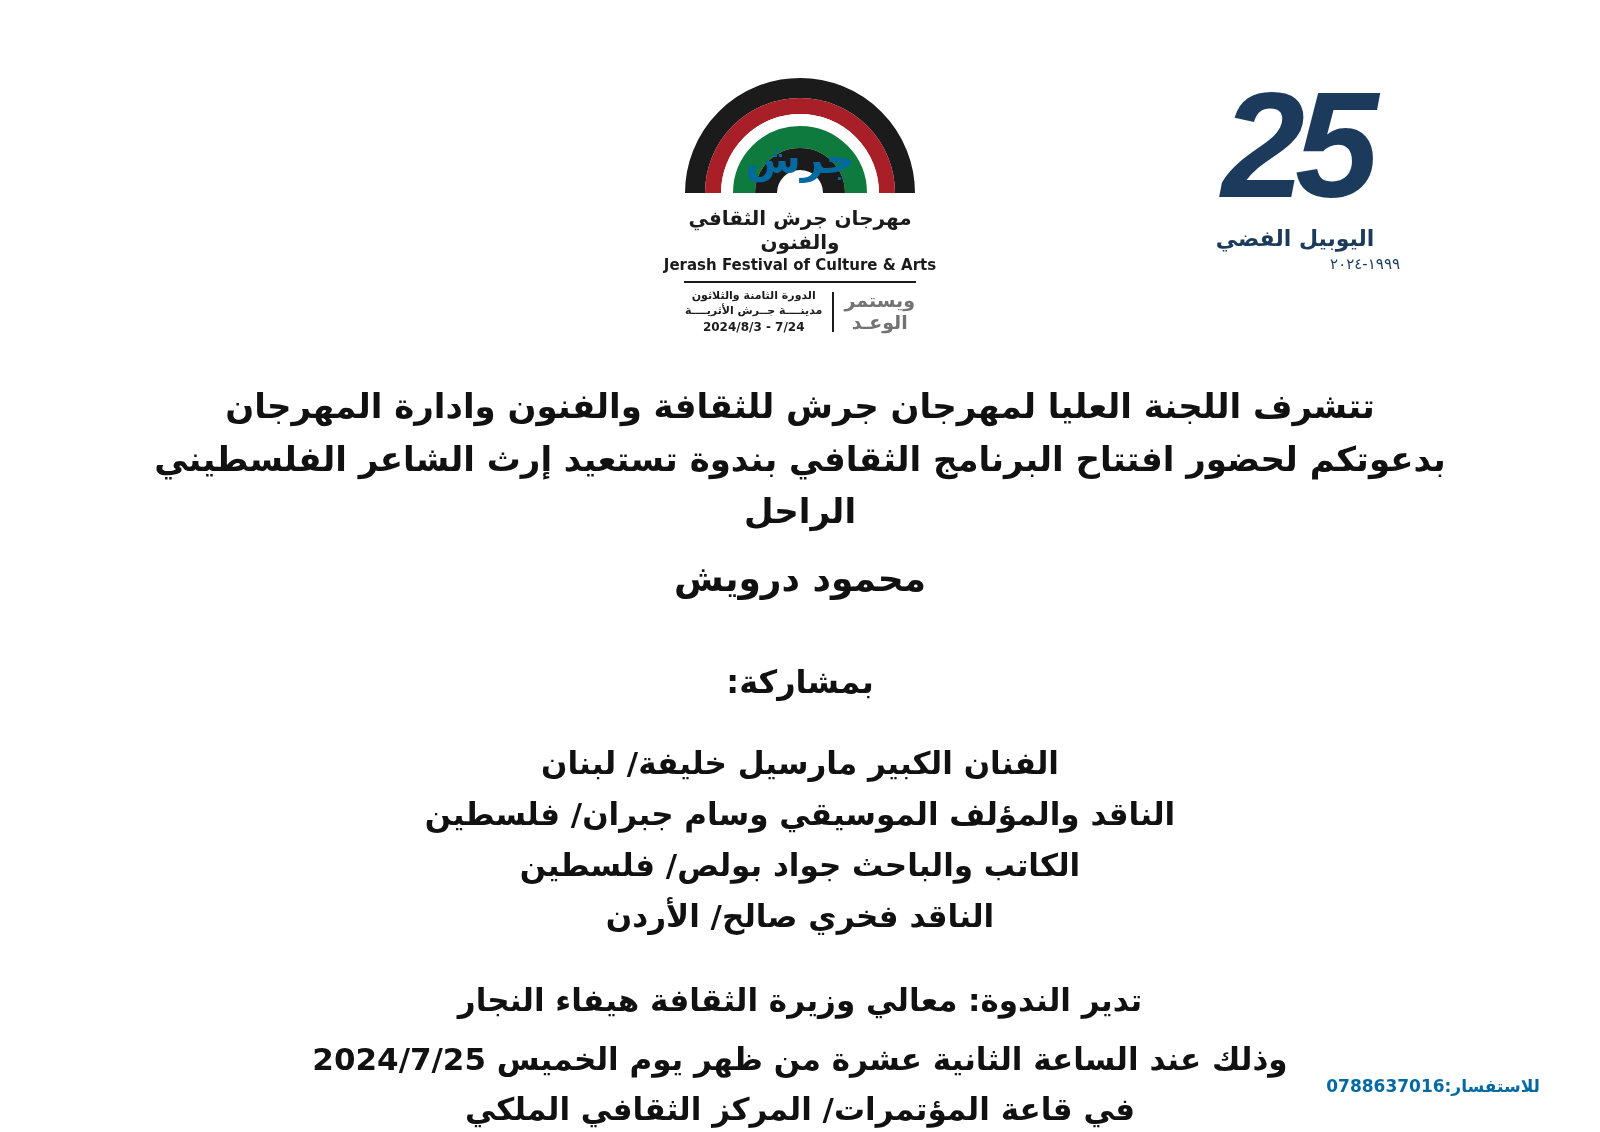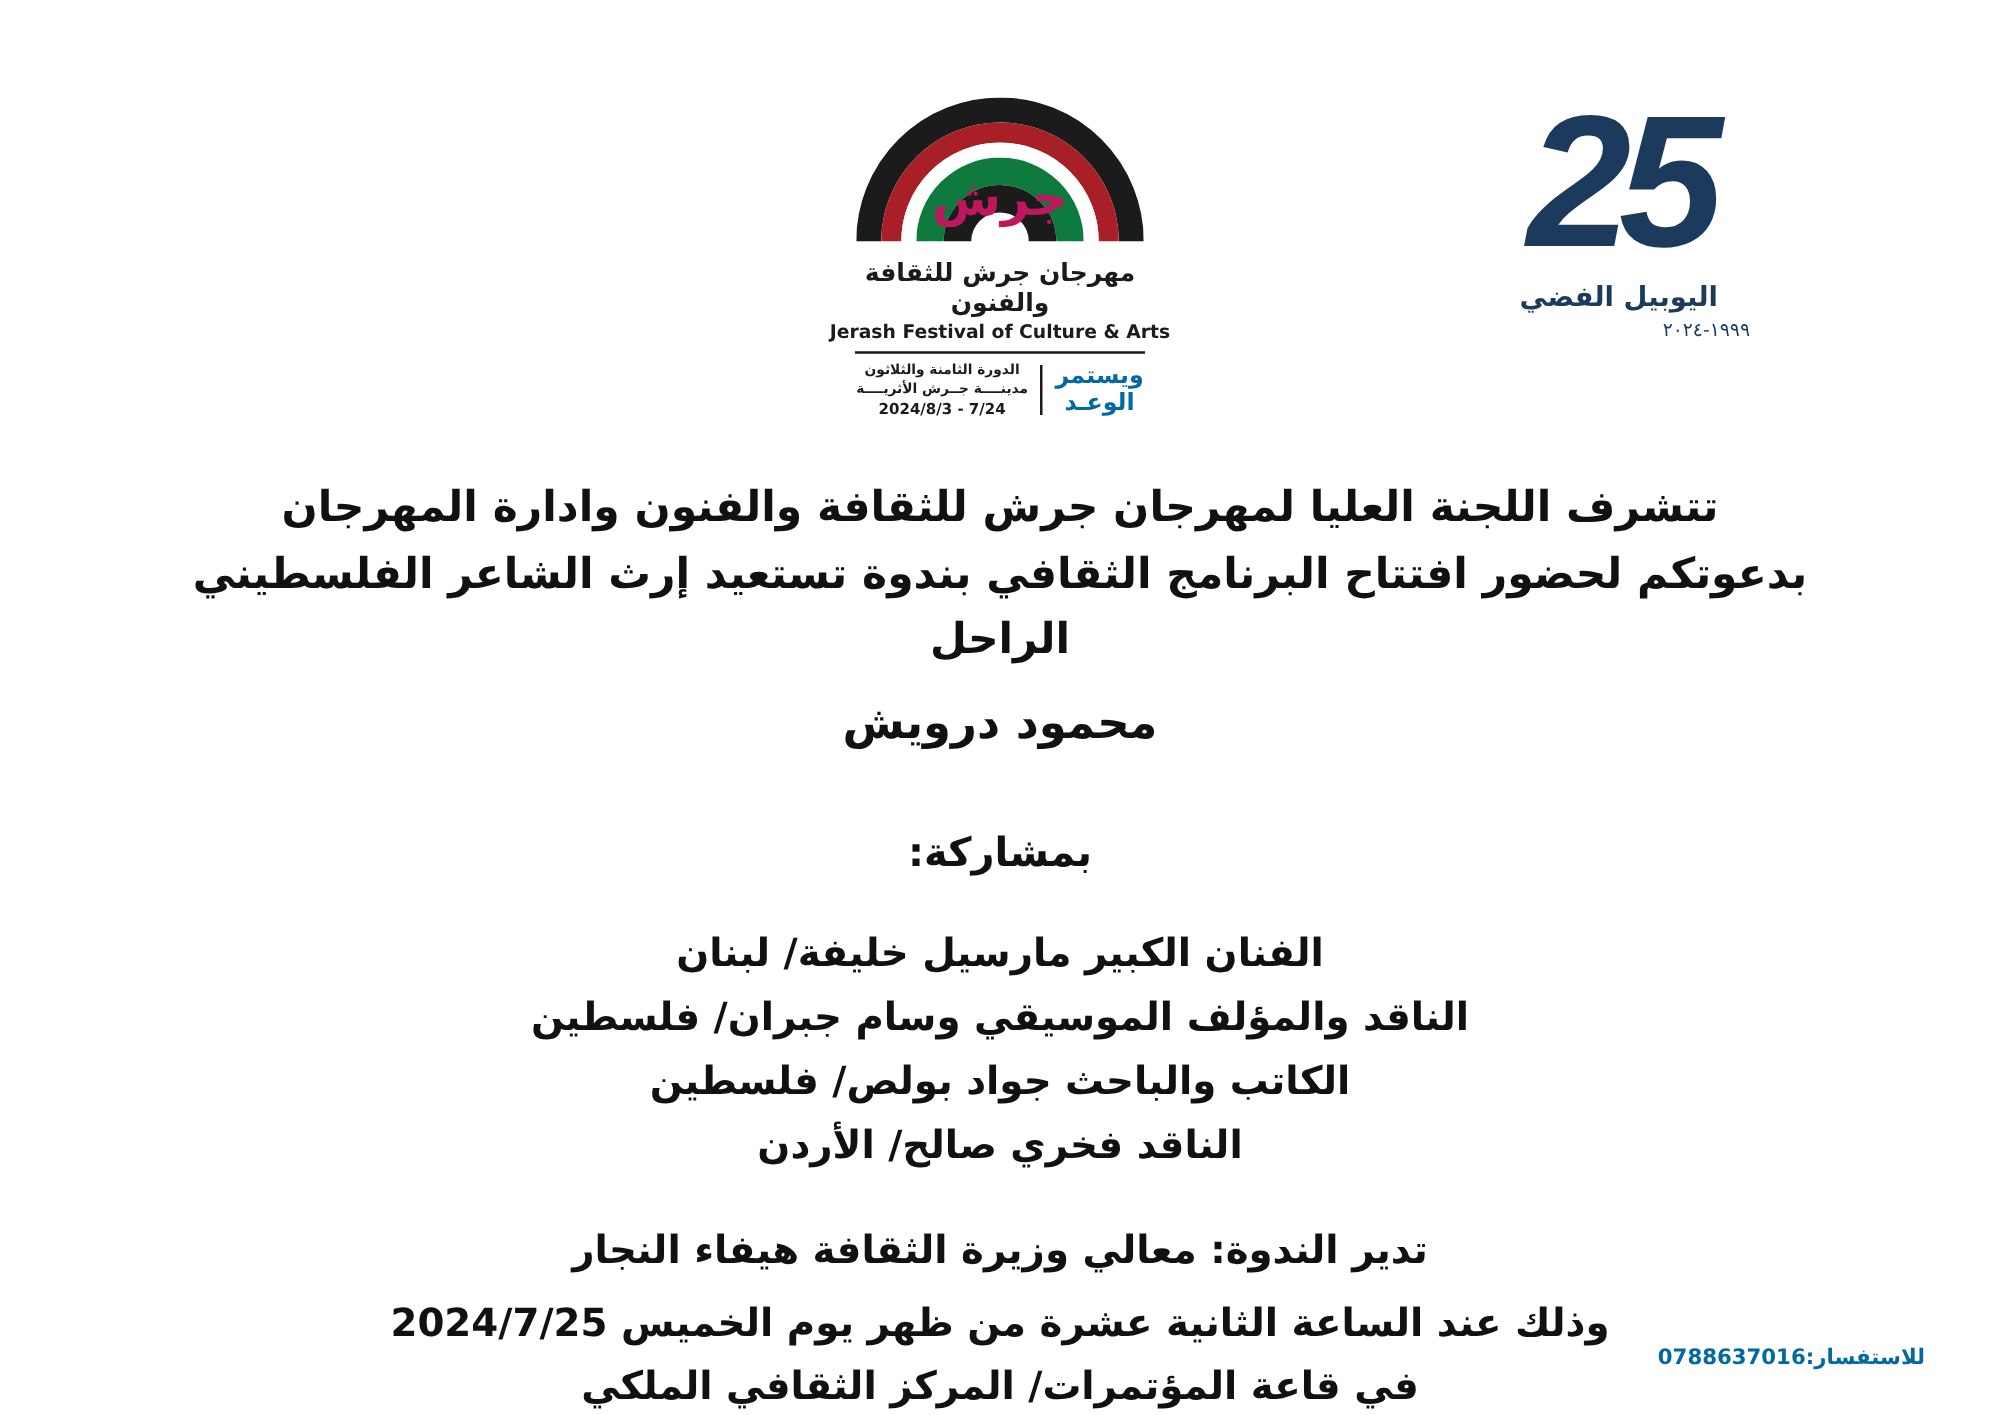--- a/index.html
+++ b/index.html
@@ -69,21 +69,21 @@
     left: 70px; top: 70px;
     width: 90px; height: 90px;
     border: 22px solid #1b1b1b;
   }
   .arc-word {
     position: absolute;
     left: 0;
     right: 0;
     top: 58px;
     text-align: center;
-    color: #be185d;
+    color: #0369a1;
     font-size: 40px;
     font-weight: bold;
     letter-spacing: -2px;
   }
 
   .logo-name-ar {
     margin-top: 10px;
     font-size: 20px;
     font-weight: bold;
     color: #1b1b1b;
@@ -106,21 +106,21 @@
     display: flex;
     flex-direction: row;
     justify-content: center;
     align-items: center;
     gap: 10px;
     direction: rtl;
   }
   .logo-slogan {
     font-size: 19px;
     font-weight: bold;
-    color: #0369a1;
+    color: #737373;
     line-height: 1.15;
     text-align: center;
   }
   .logo-divider {
     width: 2px;
     height: 40px;
     background: #1b1b1b;
   }
   .logo-edition {
     font-size: 11px;
@@ -229,21 +229,21 @@
 
   <div class="jerash-logo">
     <div class="arc-wrap">
       <div class="arc outer"></div>
       <div class="arc red"></div>
       <div class="arc white"></div>
       <div class="arc green"></div>
       <div class="arc inner-black"></div>
       <div class="arc-word">جرش</div>
     </div>
-    <div class="logo-name-ar">مهرجان جرش للثقافة والفنون</div>
+    <div class="logo-name-ar">مهرجان جرش الثقافي والفنون</div>
     <div class="logo-name-en">Jerash Festival of Culture &amp; Arts</div>
     <div class="logo-rule"></div>
     <div class="logo-bottom">
       <div class="logo-slogan">
         <div>ويستمر</div>
         <div>الوعـد</div>
       </div>
       <div class="logo-divider"></div>
       <div class="logo-edition">
         <div>الدورة الثامنة والثلاثون</div>

